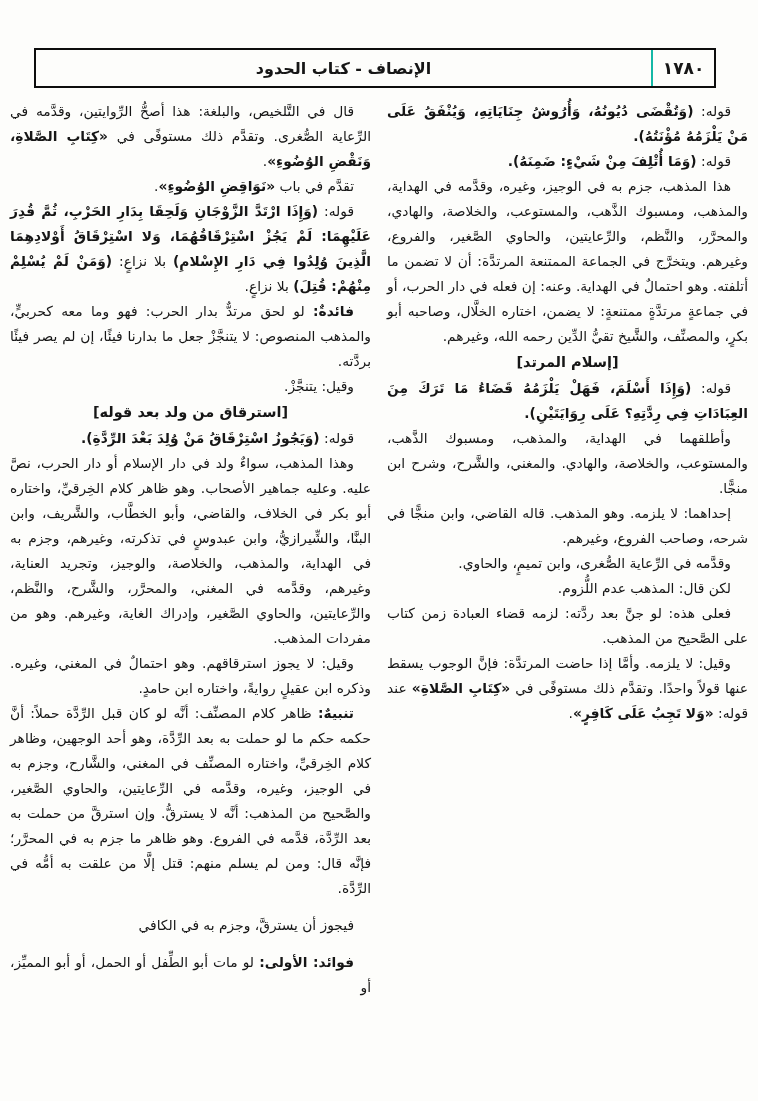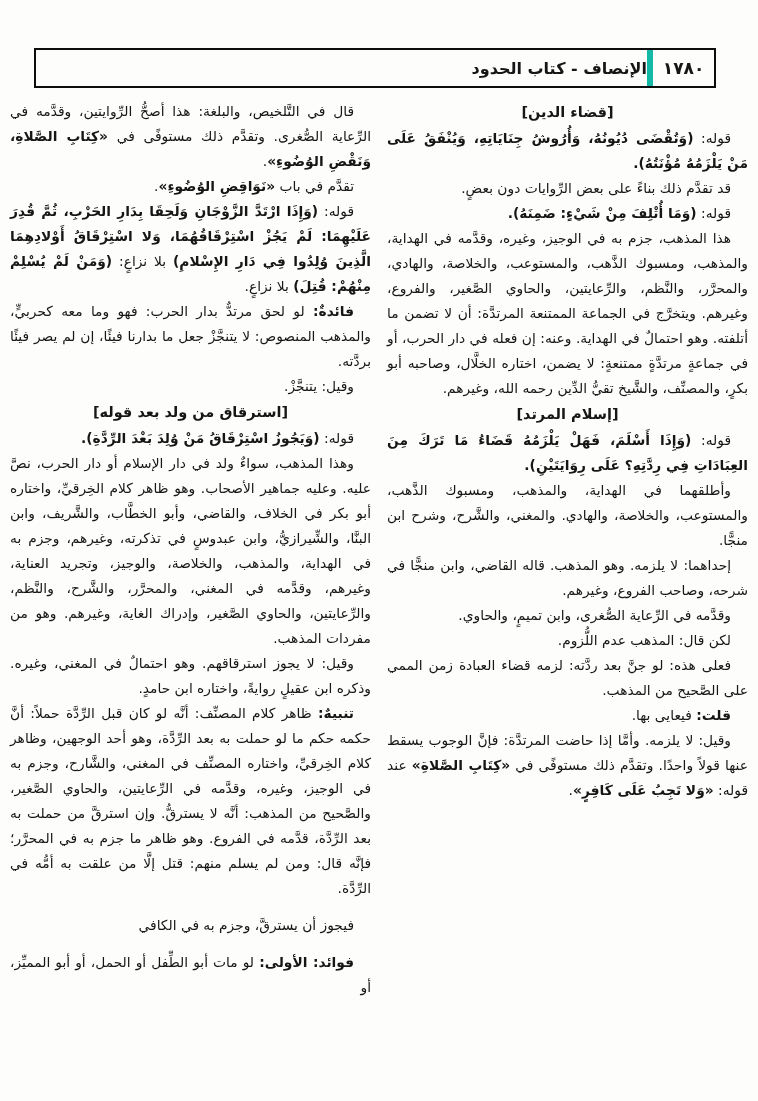--- a/index.html
+++ b/index.html
@@ -21,27 +21,27 @@
     margin:48px 42px 0 34px;
     height:40px;
     border:2.5px solid #0d0d0d;
     box-sizing:border-box;
     background:#fdfdfb;
   }
   .pagenum-box{
     width:61px;
     flex:0 0 61px;
     display:flex;align-items:center;justify-content:center;
-    border-left:6px solid #14b8a6;
+    border-left:2px solid #14b8a6;
     font-weight:bold;font-size:17px;
     letter-spacing:1px;
   }
   .title-box{
     flex:1;
-    display:flex;align-items:center;
+    display:flex;align-items:center;justify-content:center;
     font-weight:bold;font-size:16px;
   }
   
   .columns{
     display:flex;
     direction:rtl;
     gap:16px;
     margin:11px 10px 0 10px;
   }
   .col{
@@ -72,33 +72,30 @@
     <div class="pagenum-box">
       <span>١٧٨٠</span>
     </div>
     <div class="title-box">
       <span>الإنصاف - كتاب الحدود</span>
     </div>
   </header>
 
   <main class="columns">
     <section class="col" id="col-right">
-        <p class="heading"><span class="matn">[قضاء الدين]</span></p>
         <p class="para"><span>قوله: </span><span class="matn">(وَتُقْضَى دُيُونُهُ، وَأُرُوشُ جِنَايَاتِهِ، وَيُنْفَقُ عَلَى مَنْ يَلْزَمُهُ مُؤْنَتُهُ).</span></p>
-        <p class="para"><span>قد تقدَّم ذلك بناءً على بعض الرِّوايات دون بعضٍ.</span></p>
         <p class="para"><span>قوله: </span><span class="matn">(وَمَا أُتْلِفَ مِنْ شَيْءٍ: ضَمِنَهُ).</span></p>
         <p class="para"><span>هذا المذهب، جزم به في الوجيز، وغيره، وقدَّمه في الهداية، والمذهب، ومسبوك الذَّهب، والمستوعب، والخلاصة، والهادي، والمحرَّر، والنَّظم، والرِّعايتين، والحاوي الصَّغير، والفروع، وغيرهم. ويتخرَّج في الجماعة الممتنعة المرتدَّة: أن لا تضمن ما أتلفته. وهو احتمالٌ في الهداية. وعنه: إن فعله في دار الحرب، أو في جماعةٍ مرتدَّةٍ ممتنعةٍ: لا يضمن، اختاره الخلَّال، وصاحبه أبو بكرٍ، والمصنِّف، والشَّيخ تقيُّ الدِّين رحمه الله، وغيرهم.</span></p>
         <p class="heading"><span class="matn">[إسلام المرتد]</span></p>
         <p class="para"><span>قوله: </span><span class="matn">(وَإِذَا أَسْلَمَ، فَهَلْ يَلْزَمُهُ قَضَاءُ مَا تَرَكَ مِنَ العِبَادَاتِ فِي رِدَّتِهِ؟ عَلَى رِوَايَتَيْنِ).</span></p>
         <p class="para"><span>وأطلقهما في الهداية، والمذهب، ومسبوك الذَّهب، والمستوعب، والخلاصة، والهادي. والمغني، والشَّرح، وشرح ابن منجًّا.</span></p>
         <p class="para"><span>إحداهما: لا يلزمه. وهو المذهب. قاله القاضي، وابن منجًّا في شرحه، وصاحب الفروع، وغيرهم.</span></p>
         <p class="para"><span>وقدَّمه في الرِّعاية الصُّغرى، وابن تميمٍ، والحاوي.</span></p>
         <p class="para"><span>لكن قال: المذهب عدم اللُّزوم.</span></p>
-        <p class="para"><span>فعلى هذه: لو جنَّ بعد ردَّته: لزمه قضاء العبادة زمن الممي على الصَّحيح من المذهب.</span></p>
-        <p class="para"><span class="matn">قلت:</span><span> فيعايى بها.</span></p>
+        <p class="para"><span>فعلى هذه: لو جنَّ بعد ردَّته: لزمه قضاء العبادة زمن كتاب على الصَّحيح من المذهب.</span></p>
         <p class="para"><span>وقيل: لا يلزمه. وأمَّا إذا حاضت المرتدَّة: فإنَّ الوجوب يسقط عنها قولاً واحدًا. وتقدَّم ذلك مستوفًى في </span><span class="matn">«كِتَابِ الصَّلاةِ»</span><span> عند قوله: </span><span class="matn">«وَلا تَجِبُ عَلَى كَافِرٍ»</span><span>.</span></p>
       </section>
     <section class="col" id="col-left">
         <p class="para"><span>قال في التَّلخيص، والبلغة: هذا أصحُّ الرِّوايتين، وقدَّمه في الرِّعاية الصُّغرى. وتقدَّم ذلك مستوفًى في </span><span class="matn">«كِتَابِ الصَّلاةِ، وَنَقْضِ الوُضُوءِ»</span><span>.</span></p>
         <p class="para"><span>تقدَّم في باب </span><span class="matn">«نَوَاقِضِ الوُضُوءِ»</span><span>.</span></p>
         <p class="para"><span>قوله: </span><span class="matn">(وَإِذَا ارْتَدَّ الزَّوْجَانِ وَلَحِقَا بِدَارِ الحَرْبِ، ثُمَّ قُدِرَ عَلَيْهِمَا: لَمْ يَجُزْ اسْتِرْقَاقُهُمَا، وَلا اسْتِرْقَاقُ أَوْلادِهِمَا الَّذِينَ وُلِدُوا فِي دَارِ الإِسْلامِ)</span><span> بلا نزاعٍ: </span><span class="matn">(وَمَنْ لَمْ يُسْلِمْ مِنْهُمْ: قُتِلَ)</span><span> بلا نزاعٍ.</span></p>
         <p class="para"><span class="matn">فائدةٌ:</span><span> لو لحق مرتدٌّ بدار الحرب: فهو وما معه كحربيٍّ، والمذهب المنصوص: لا يتنجَّزْ جعل ما بدارنا فيئًا، إن لم يصر فيئًا بردَّته.</span></p>
         <p class="para"><span>وقيل: يتنجَّزْ.</span></p>
         <p class="heading"><span class="matn">[استرقاق من ولد بعد قوله]</span></p>
         <p class="para"><span>قوله: </span><span class="matn">(وَيَجُوزُ اسْتِرْقَاقُ مَنْ وُلِدَ بَعْدَ الرِّدَّةِ).</span></p>

